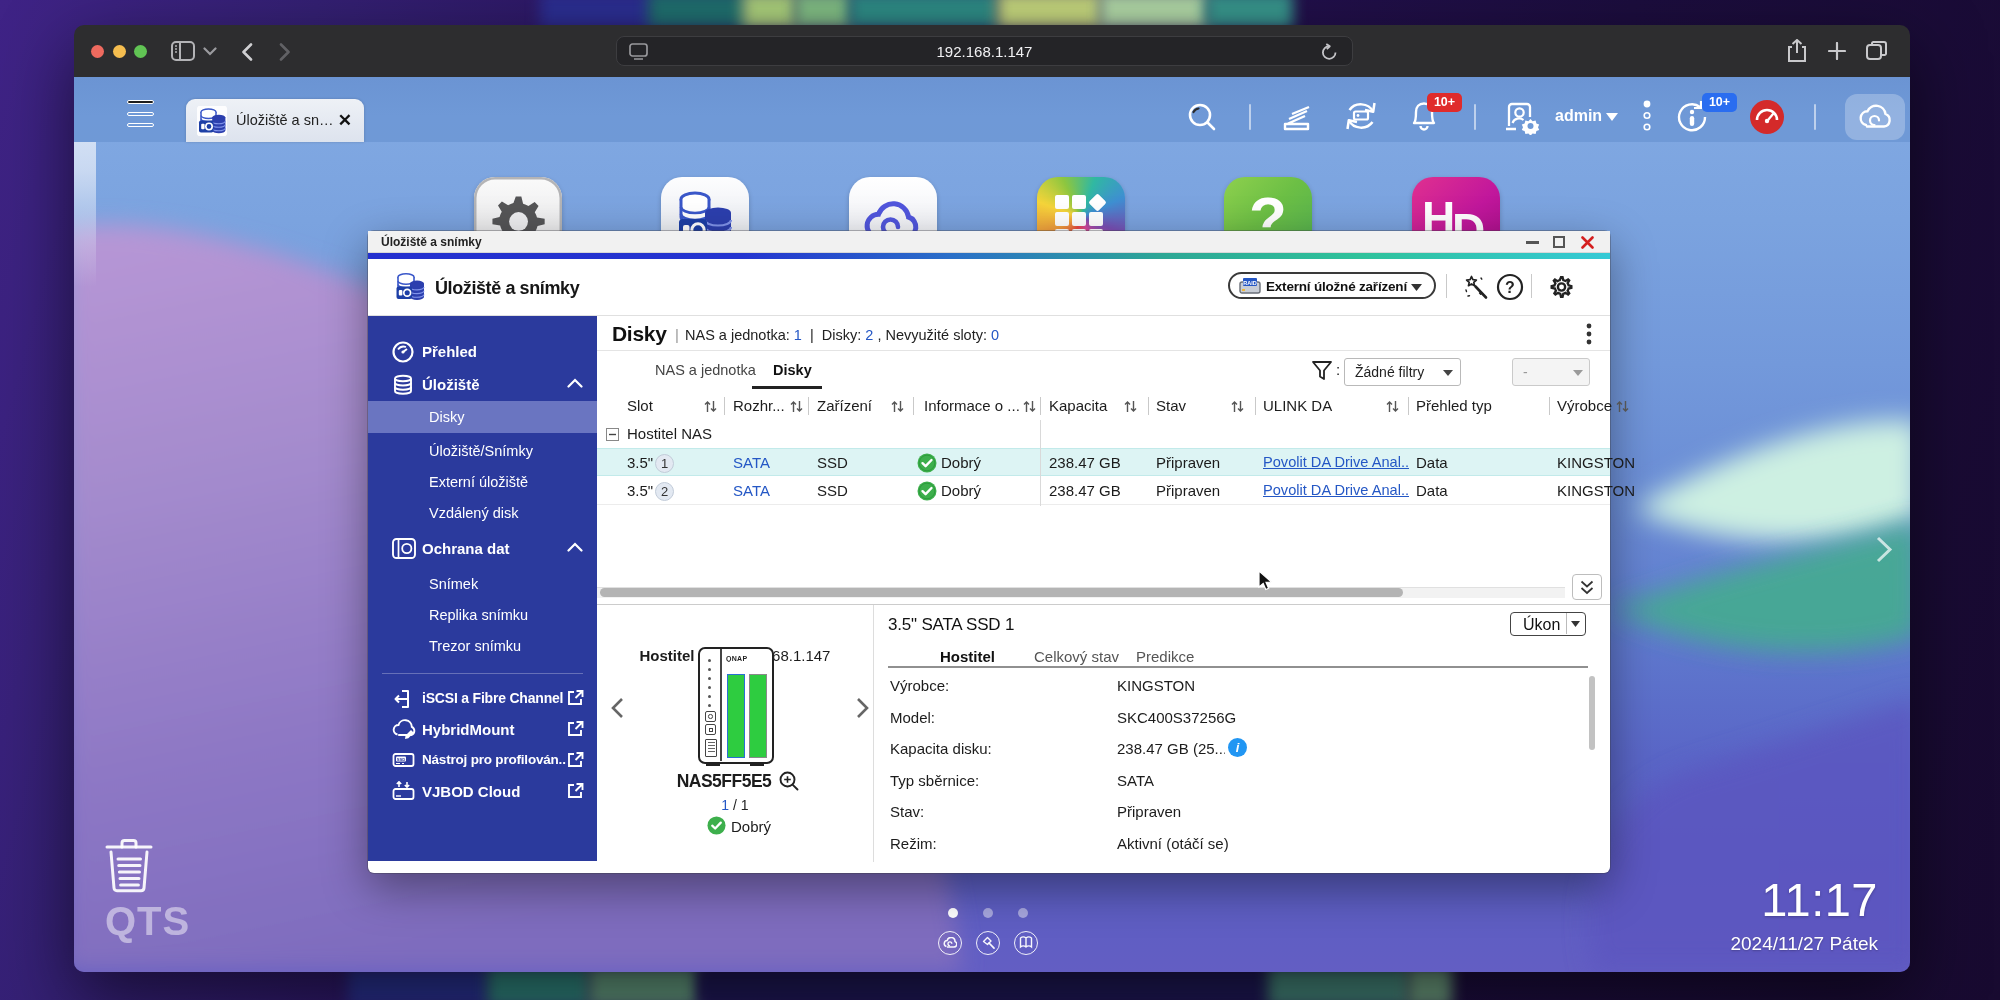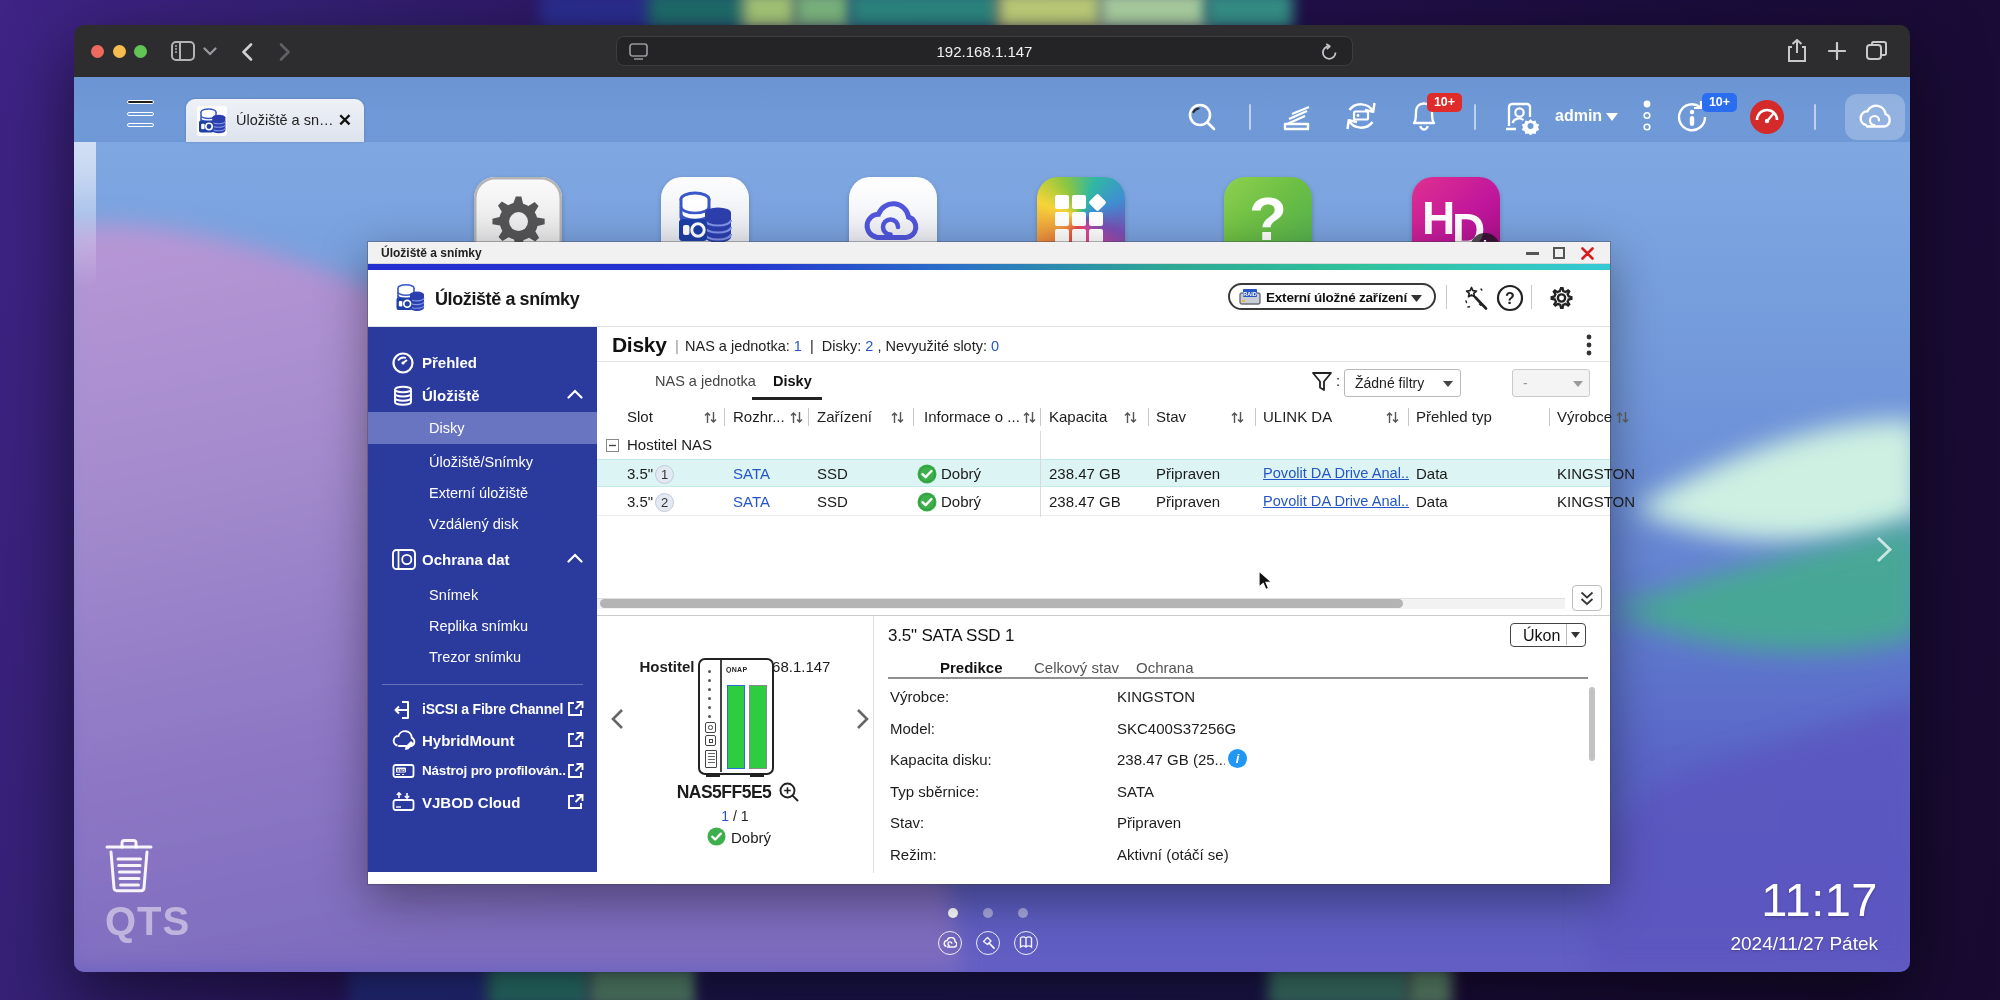--- a/index.html
+++ b/index.html
@@ -29,21 +29,21 @@
 
 .dicon { position:absolute; top:100px; width:88px; height:88px; border-radius:21px; }
 
 #clock { position:absolute; right:32px; top:795px; text-align:right; color:#fff; }
 #clock .t { font-size:47px; font-weight:400; letter-spacing:0.5px; text-shadow:0 1px 3px rgba(0,0,0,.25); }
 #clock .d { font-size:19px; margin-top:6px; text-shadow:0 1px 2px rgba(0,0,0,.25); }
 #qtslogo { position:absolute; left:31px; top:822px; color:rgba(255,255,255,.48); font-size:40px; font-weight:bold; letter-spacing:1px; }
 .pdot { position:absolute; top:831px; width:10px; height:10px; border-radius:50%; }
 .cbtn { position:absolute; top:854px; width:24px; height:24px; border-radius:50%; border:1.6px solid rgba(255,255,255,.9); }
 
-#qwin { position:absolute; left:294px; top:165px; width:1242px; height:642px; background:#fff; box-shadow:0 0 0 1px rgba(60,60,70,.35), 0 15px 45px rgba(0,0,0,.4); }
+#qwin { position:absolute; left:294px; top:154px; width:1242px; height:642px; background:#fff; box-shadow:0 0 0 1px rgba(60,60,70,.35), 0 15px 45px rgba(0,0,0,.4);border-radius:6px; }
 #qtitle { position:absolute; left:0; top:0; width:1242px; height:22px; background:#f1f1f1; border-bottom:1px solid #d8d8d8; }
 #qtitle .t { position:absolute; left:13px; top:4px; font-size:12px; font-weight:bold; color:#222; }
 #qgrad { position:absolute; left:0; top:22px; width:1242px; height:6px; background:linear-gradient(90deg,#2430cf 0%,#2434d0 30%,#2a6fc8 47%,#2da795 64%,#2fc29b 80%,#35c9d6 100%); }
 #qhead { position:absolute; left:0; top:28px; width:1242px; height:57px; background:#fff; border-bottom:1px solid #e0e0e0; }
 #qhead .t { position:absolute; left:67px; top:19px; font-size:18px; font-weight:bold; color:#161616; letter-spacing:-0.4px; }
 #sidebar { position:absolute; left:0; top:85px; width:229px; height:545px; background:#2b3a9d; }
 .snav { position:absolute; left:0; width:229px; color:#fff; }
 .snav .ic { position:absolute; left:24px; top:0; }
 .snav .tx { position:absolute; left:54px; top:2px; font-size:15px; font-weight:bold; }
 .ssub { position:absolute; left:61px; color:#fff; font-size:14.5px; }
@@ -633,23 +633,23 @@
           <div class="abs" style="left:134px;top:213px;font-size:15px;color:#1c1c1c;">Dobrý</div>
 
           <div class="abs" style="left:291px;top:10px;font-size:17px;color:#111;letter-spacing:-0.2px;">3.5" SATA SSD 1</div>
           <div class="abs" style="left:913px;top:7px;width:76px;height:24px;border:1.5px solid #444;border-radius:4px;background:#fff;">
             <span class="abs" style="left:12px;top:3px;font-size:16px;color:#111;">Úkon</span>
             <div class="abs" style="left:55px;top:0;width:1px;height:21px;background:#bbb;"></div>
             <svg class="abs" style="left:60px;top:8px;" width="9" height="6" viewBox="0 0 9 6">
                 <path d="M0 0 L9 0 L4.5 6 Z" fill="#333"></path>
               </svg>
           </div>
-          <span class="abs" style="left:343px;top:43px;font-size:15px;font-weight:bold;color:#111;">Predikce</span>
+          <span class="abs" style="left:343px;top:43px;font-size:15px;font-weight:bold;color:#111;">Hostitel</span>
           <span class="abs" style="left:437px;top:43px;font-size:15px;color:#555;">Celkový stav</span>
-          <span class="abs" style="left:539px;top:43px;font-size:15px;color:#555;">Ochrana</span>
+          <span class="abs" style="left:539px;top:43px;font-size:15px;color:#555;">Predikce</span>
           <div class="abs" style="left:291px;top:61px;width:700px;height:2px;background:#909090;"></div>
           <div class="finfo" style="left:293px;top:72px;">Výrobce:</div>
             <div class="finfo" style="left:520px;top:72px;">KINGSTON</div>
           <div class="finfo" style="left:293px;top:104px;">Model:</div>
             <div class="finfo" style="left:520px;top:104px;">SKC400S37256G</div>
           <div class="finfo" style="left:293px;top:135px;">Kapacita disku:</div>
             <div class="finfo" style="left:520px;top:135px;width:108px;white-space:nowrap;overflow:hidden;">238.47 GB (25...</div>
           <div class="abs" style="left:631px;top:133px;width:19px;height:19px;border-radius:50%;background:#2196f3;color:#fff;font-size:13px;font-weight:bold;text-align:center;line-height:19px;font-style:italic;">i</div>
           <div class="finfo" style="left:293px;top:167px;">Typ sběrnice:</div>
             <div class="finfo" style="left:520px;top:167px;">SATA</div>

